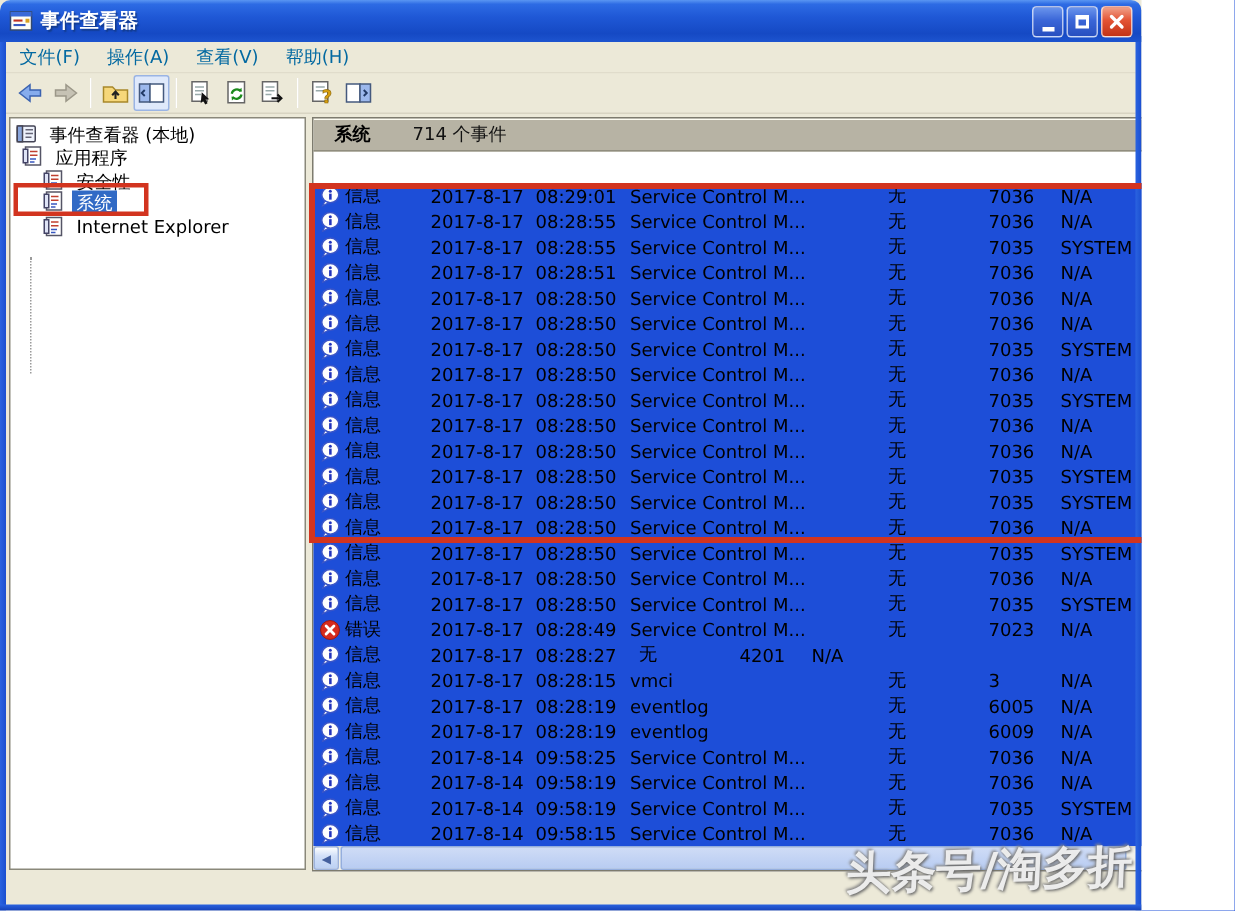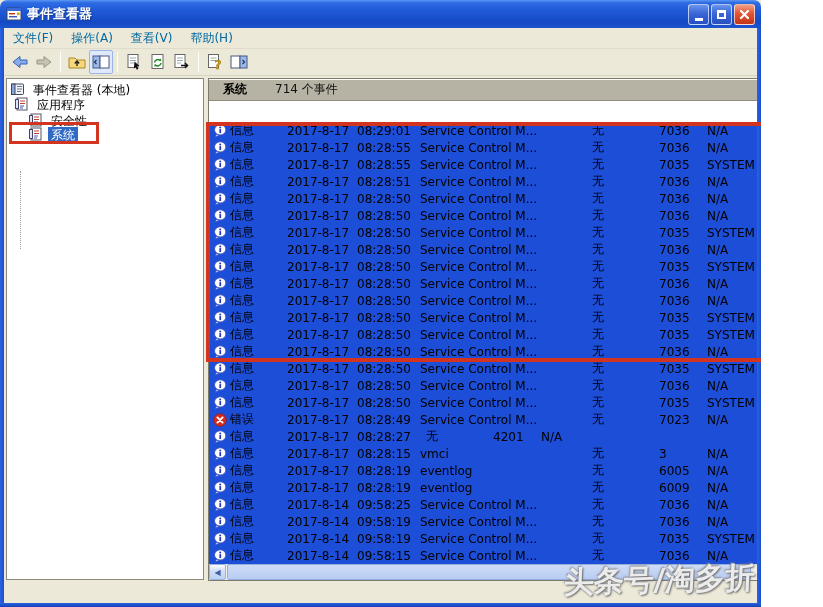--- a/index.html
+++ b/index.html
@@ -231,20 +231,29 @@
       </div>
       <div class="tree-item selected" style="top: 48px; left: 21px;">
         <span class="t-icon"><svg width="15" height="14" viewBox="0 0 15 14">
             <rect x="3" y="1" width="10" height="12" fill="#fff" stroke="#556"></rect>
             <rect x="1.5" y="2.5" width="3" height="9" fill="#dfe4f6" stroke="#446"></rect>
             <path d="M6 4 h5 M6 6.5 h5" stroke="#c04030" stroke-width="1"></path>
             <path d="M6 9 h4 M6 11 h3" stroke="#3858c0" stroke-width="1"></path>
           </svg></span>
         <span class="t-label">系统</span>
       </div>
+      <div class="tree-item" style="top: 65px; left: 21px;">
+        <span class="t-icon"><svg width="15" height="14" viewBox="0 0 15 14">
+            <rect x="3" y="1" width="10" height="12" fill="#fff" stroke="#556"></rect>
+            <rect x="1.5" y="2.5" width="3" height="9" fill="#dfe4f6" stroke="#446"></rect>
+            <path d="M6 4 h5 M6 6.5 h5" stroke="#c04030" stroke-width="1"></path>
+            <path d="M6 9 h4 M6 11 h3" stroke="#3858c0" stroke-width="1"></path>
+          </svg></span>
+        <span class="t-label">Internet Explorer</span>
+      </div>
     </div>
 
   <div id="right-panel">
     <div id="band">
       <span class="band-title">系统</span>
       <span class="band-count">714 个事件</span>
     </div>
     <div id="rows">
   <div class="row">
     <div class="cell c0">

